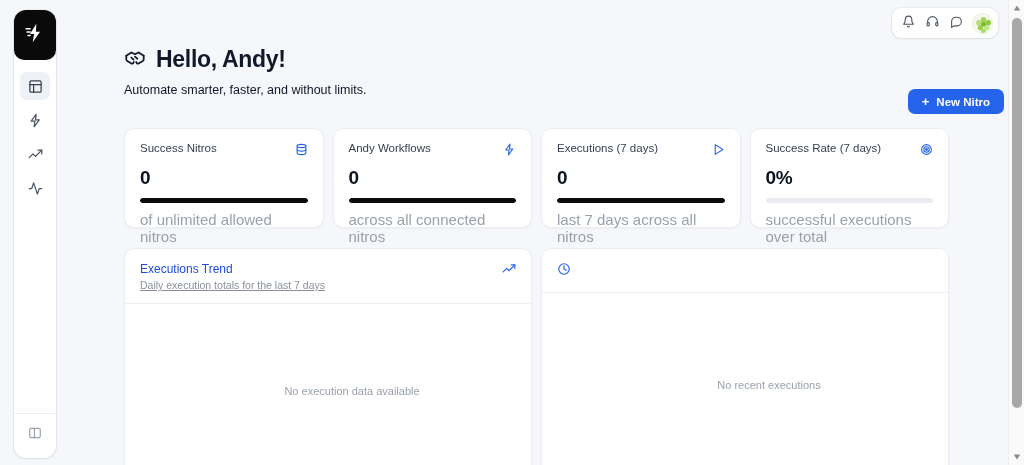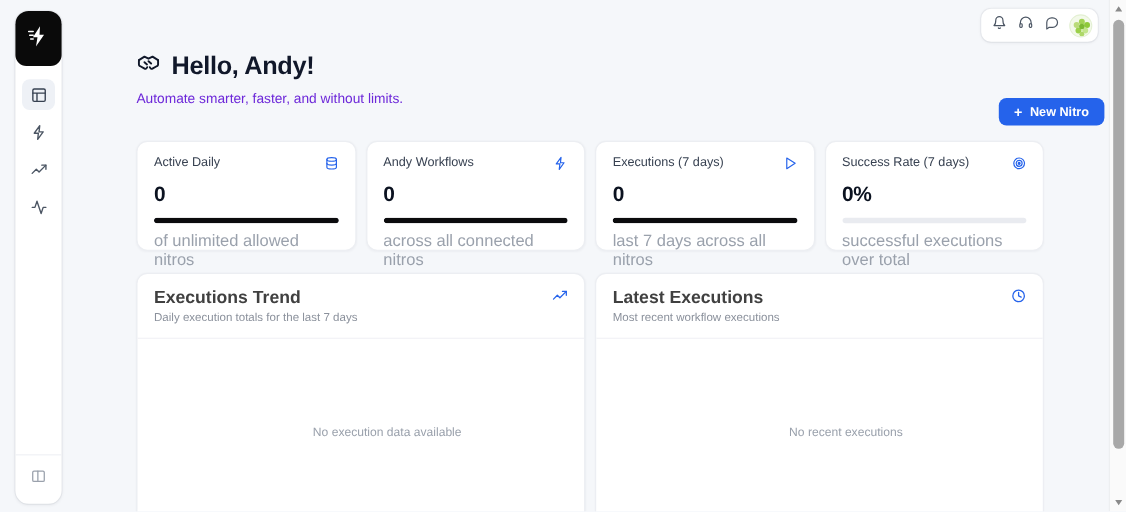--- a/index.html
+++ b/index.html
@@ -97,21 +97,21 @@
     padding: 46px 0 0 56px;
   }
   .greet-row { display: flex; align-items: center; gap: 10px; }
   .greet-title {
     font-size: 23px; font-weight: bold;
     color: #11182a; letter-spacing: -.3px;
   }
   .greet-sub {
     margin-top: 10px;
     font-size: 12.5px;
-    color: #6d28d9;
+    color: #0f172a;
   }
   .new-btn {
     position: absolute;
     right: 20px; top: 89px;
     height: 25px;
     background: #2563eb;
     color: #ffffff;
     border: none; border-radius: 7px;
     font-size: 11.5px; font-weight: bold;
     font-family: "Liberation Sans", sans-serif;
@@ -173,22 +173,22 @@
     box-shadow: 0 1px 2px rgba(16,24,40,.04);
     height: 230px;
     display: flex; flex-direction: column;
     overflow: hidden;
   }
   .panel-head {
     padding: 13px 15px 12px;
     border-bottom: 1px solid #f0f1f5;
     display: flex; align-items: flex-start; justify-content: space-between;
   }
-  .panel-title { font-size: 16px; font-weight: bold; color: #404040; }
-  .panel-sub { margin-top: 3px; font-size: 10.5px; color: #8b919c; }
+  .panel-title { font-size: 12px; font-weight: normal; color: #1d4ed8; }
+  .panel-sub { margin-top: 3px; font-size: 10.5px; color: #8b919c; text-decoration: underline; }
   .panel-body {
     flex: 1 1 auto;
     display: flex; align-items: center; justify-content: center;
   }
   .empty-text { font-size: 11px; color: #9aa1ac; margin-left: 48px; }
 
   
   .scrollbar {
     position: absolute;
     right: 0; top: 0;
@@ -327,21 +327,21 @@
 
   <button class="new-btn">
     <span class="plus">+</span>
     <span>New Nitro</span>
   </button>
 
   <div class="stats">
 
     <div class="stat-card">
       <div class="stat-head">
-        <span class="stat-label">Active Daily</span>
+        <span class="stat-label">Success Nitros</span>
         <span>
           <svg width="13" height="13" viewBox="0 0 24 24" fill="none" stroke="#2563eb" stroke-width="2" stroke-linecap="round" stroke-linejoin="round">
             <ellipse cx="12" cy="5.5" rx="8" ry="3"></ellipse>
               <path d="M4 5.5v13c0 1.7 3.6 3 8 3s8-1.3 8-3v-13"></path>
               <path d="M4 12c0 1.7 3.6 3 8 3s8-1.3 8-3"></path>
           </svg>
         </span>
       </div>
       <div class="stat-value">0</div>
       <div class="bar-track">
@@ -417,24 +417,20 @@
           </svg>
         </span>
       </div>
       <div class="panel-body">
         <span class="empty-text">No execution data available</span>
       </div>
     </div>
 
     <div class="panel">
       <div class="panel-head">
-        <div>
-          <div class="panel-title">Latest Executions</div>
-          <div class="panel-sub">Most recent workflow executions</div>
-        </div>
         <span>
           <svg width="14" height="14" viewBox="0 0 24 24" fill="none" stroke="#2563eb" stroke-width="2" stroke-linecap="round" stroke-linejoin="round">
             <circle cx="12" cy="12" r="9"></circle>
               <polyline points="12,6.5 12,12 16,14"></polyline>
           </svg>
         </span>
       </div>
       <div class="panel-body">
         <span class="empty-text">No recent executions</span>
       </div>

